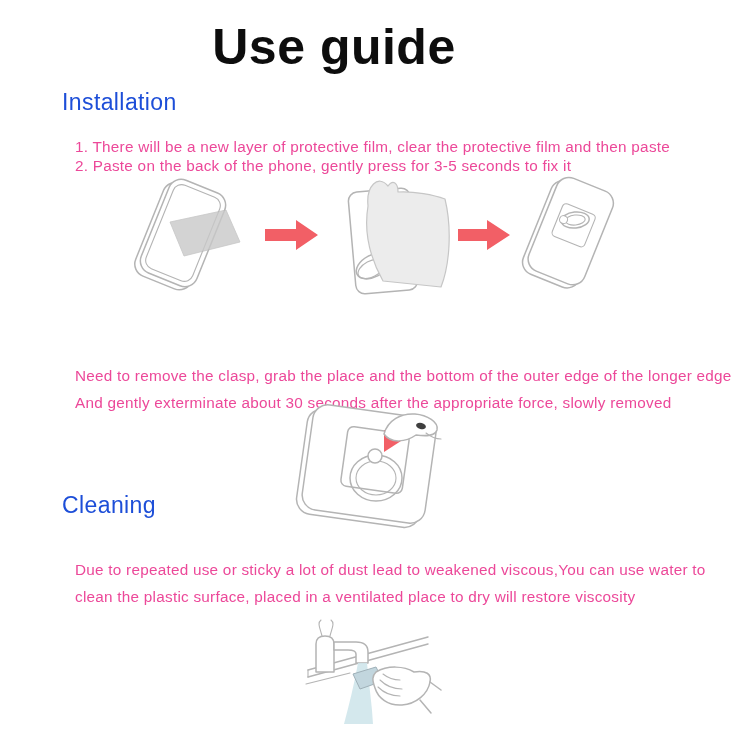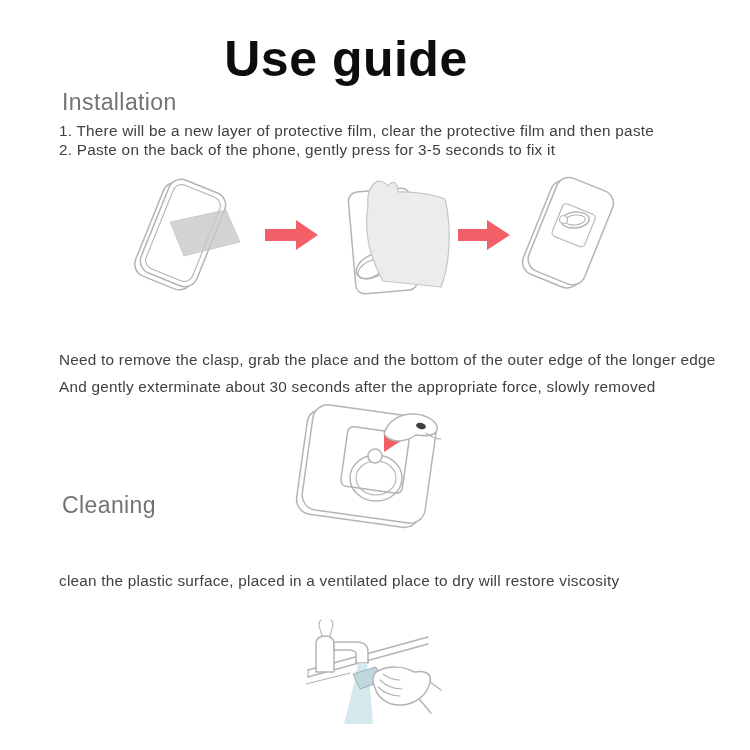--- a/index.html
+++ b/index.html
@@ -1,30 +1,30 @@
 <!DOCTYPE html>
 <html><head>
 <meta charset="utf-8">
 <style>
   html,body{margin:0;padding:0;background:#fff;}
   .page{
     position:relative;width:750px;height:750px;background:#ffffff;
     font-family:"Liberation Sans", sans-serif;overflow:hidden;
   }
   .title{
-    position:absolute;top:22px;left:0;width:668px;margin:12px;
+    position:absolute;top:22px;left:0;width:668px;margin:0;
     text-align:center;font-size:50px;font-weight:700;color:#0d0d0d;
     letter-spacing:0.5px;line-height:1;
   }
   .heading{
     position:absolute;left:62px;margin:0;font-size:23px;font-weight:400;
-    color:#737373;letter-spacing:0.4px;line-height:1;
+    color:#1d4ed8;letter-spacing:0.4px;line-height:1;
   }
   .body-line{
-    position:absolute;left:59px;margin:0;font-size:15.3px;color:#404040;
+    position:absolute;left:59px;margin:16px;font-size:15.3px;color:#ec4899;
     letter-spacing:0.25px;line-height:1.1;white-space:nowrap;
   }
   .illus{position:absolute;}
   
   .la{fill:#ffffff;stroke:#b4b4b4;stroke-width:1.5;stroke-linejoin:round;stroke-linecap:round;}
   .ln{fill:none;stroke:#b4b4b4;stroke-width:1.5;stroke-linejoin:round;stroke-linecap:round;}
   .thin{stroke-width:1.1;}
   .film-edge{stroke:#c6c6c6;stroke-width:1.2;stroke-linejoin:round;}
   .quad-edge{stroke:#b9b9b9;stroke-width:0.8;}
   .plate-edge{stroke:#9fb0b8;stroke-width:1;}
@@ -91,20 +91,21 @@
       <g>
         <path class="la" d="M104,34 C108,20 121,13 135,14 C147,15 159,22 157,30
                              C155,37 144,36 136,35 C126,42 111,44 104,34 Z"></path>
         <ellipse class="nail" transform="rotate(14 141 26)" cx="141" cy="26" rx="5" ry="3.2"></ellipse>
         <path class="ln thin" d="M146,33 C151,37 156,39 161,39"></path>
       </g>
     </g>
   </svg>
 
   <h2 class="heading" style="top:494px">Cleaning</h2>
+  <p class="body-line" style="top:546px">Due to repeated use or sticky a lot of dust lead to weakened viscous,You can use water to</p>
   <p class="body-line" style="top:573px">clean the plastic surface, placed in a ventilated place to dry will restore viscosity</p>
 
   <svg class="illus" style="left:280px;top:610px" width="210" height="140" viewBox="0 0 210 140">
     <g>
 
       <path class="ln" d="M28,60 L148,27"></path>
       <path class="ln" d="M28,67 L148,34"></path>
       <path class="ln thin" d="M28,60 L28,67"></path>
       <path class="ln thin" d="M26,74 L70,63"></path>
 

